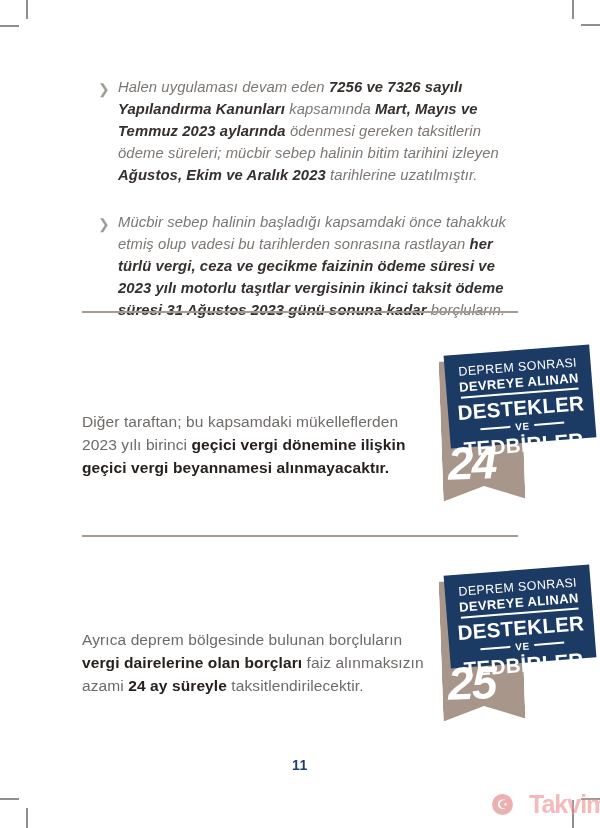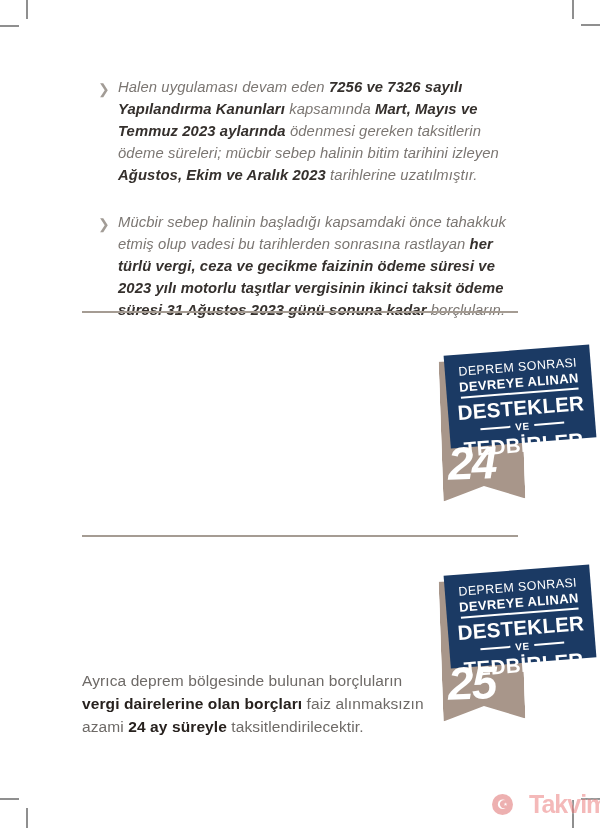--- a/index.html
+++ b/index.html
@@ -25,21 +25,21 @@
   .chev{position:absolute;left:0;top:2px;color:#a29c96;font-size:14px;font-style:normal;
     font-weight:bold;font-family:"DejaVu Sans",sans-serif;}
   
   .divider{position:absolute;left:82px;width:436px;height:2px;background:#a59c93;}
   .divider-1{top:311px;}
   .divider-2{top:535px;}
   
   .para{position:absolute;left:82px;width:354px;font-size:15.5px;line-height:23px;color:#6e6a67;letter-spacing:0.1px;}
   .para .b{font-weight:bold;color:#27211e;}
   .para-1{top:394px;}
-  .para-2{top:653px;}
+  .para-2{top:612px;}
   
   .badge{position:absolute;left:430px;width:170px;height:162px;}
   .badge-24{top:346px;}
   .badge-25{top:566px;}
   .ribbon{position:absolute;left:11px;top:14px;width:82px;height:140px;background:#a8968a;
     transform:rotate(-2deg);clip-path:polygon(0 0,100% 0,100% 100%,50% 90%,0 100%);}
   .plate{position:absolute;left:17px;top:4px;width:146px;height:93px;background:#1b3a64;
     transform:rotate(-4.5deg);color:#fff;text-align:center;padding-top:10px;box-sizing:border-box;}
   .plate .l1{font-size:12.5px;letter-spacing:0.4px;font-weight:400;}
   .plate .l2{font-size:13px;font-weight:bold;letter-spacing:0.4px;margin-top:1px;}
@@ -85,20 +85,21 @@
       <span><span>Halen uygulaması devam eden </span><span class="b">7256 ve 7326 sayılı Yapılandırma Kanunları</span><span> kapsamında </span><span class="b">Mart, Mayıs ve Temmuz 2023 aylarında</span><span> ödenmesi gereken taksitlerin ödeme süreleri; mücbir sebep halinin bitim tarihini izleyen </span><span class="b">Ağustos, Ekim ve Aralık 2023</span><span> tarihlerine uzatılmıştır.</span></span>
     </div>
     <div class="bullet">
       <span class="chev">❯</span>
       <span><span>Mücbir sebep halinin başladığı kapsamdaki önce tahakkuk etmiş olup vadesi bu tarihlerden sonrasına rastlayan </span><span class="b">her türlü vergi, ceza ve gecikme faizinin ödeme süresi ve 2023 yılı motorlu taşıtlar vergisinin ikinci taksit ödeme süresi 31 Ağustos 2023 günü sonuna kadar</span><span> borçluların.</span></span>
     </div>
   </div>
 
   <div class="divider divider-1"></div>
 
+  <p class="para para-1"><span>Diğer taraftan; bu kapsamdaki mükelleflerden 2023 yılı birinci </span><span class="b">geçici vergi dönemine ilişkin geçici vergi beyannamesi alınmayacaktır.</span></p>
 
   <div class="badge badge-24">
     <div class="ribbon"></div>
     <div class="plate">
       <div class="l1">DEPREM SONRASI</div>
       <div class="l2">DEVREYE ALINAN</div>
       <div class="l3">DESTEKLER</div>
       <div class="l4">
         <span class="dash"></span>
         <span>VE</span>
@@ -122,20 +123,21 @@
       <div class="l4">
         <span class="dash"></span>
         <span>VE</span>
         <span class="dash"></span>
       </div>
       <div class="l5">TEDBİRLER</div>
     </div>
     <div class="num">25</div>
   </div>
 
+  <div class="page-num">11</div>
 
   <div class="watermark">
     <span class="wm-emblem">☪</span>
     <span class="wm-text">Takvim</span>
     <span class="wm-suffix">com.tr</span>
   </div>
 
 </div>
 
 </body></html>

